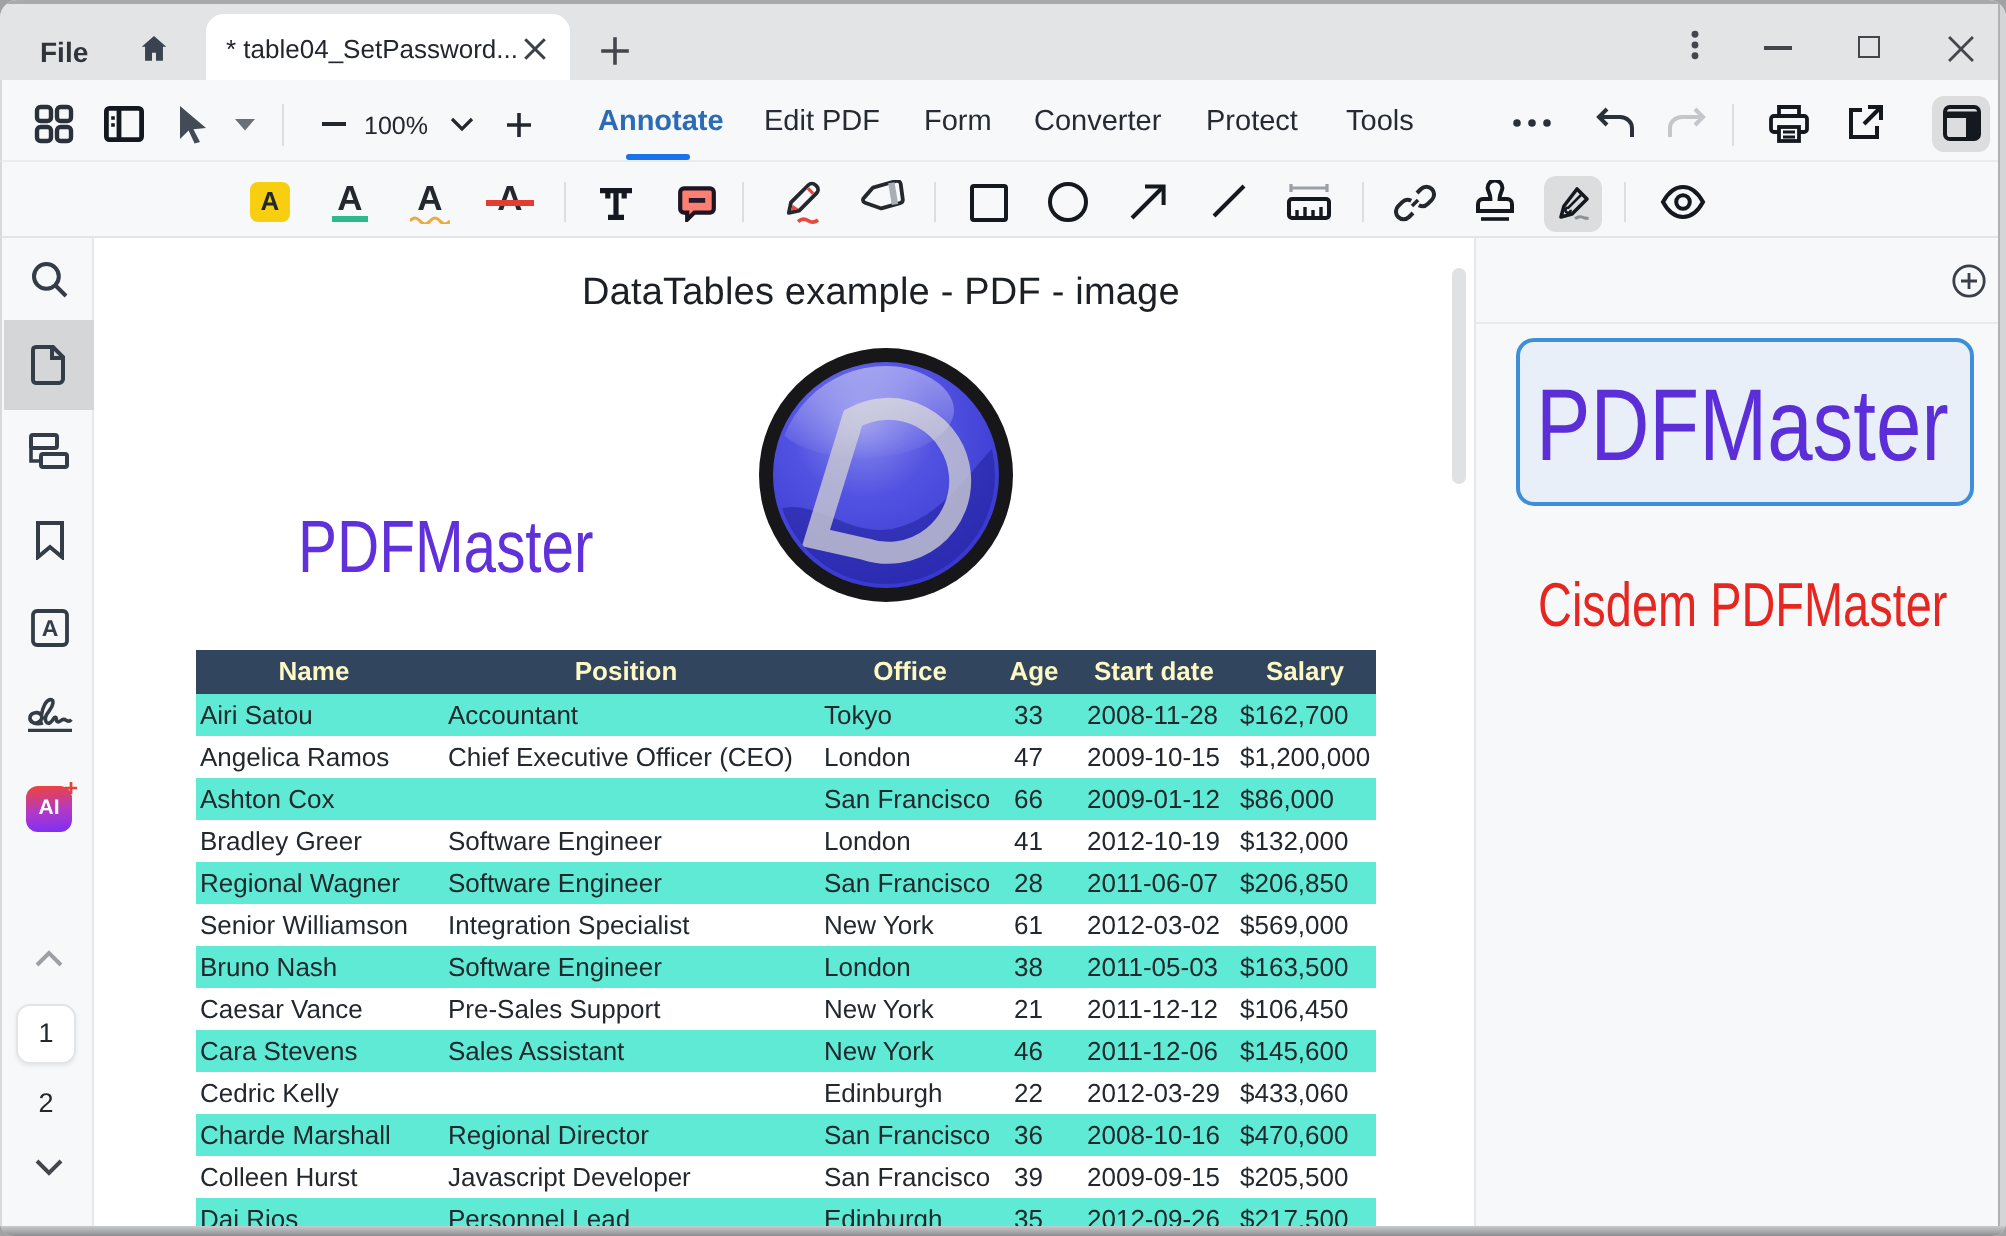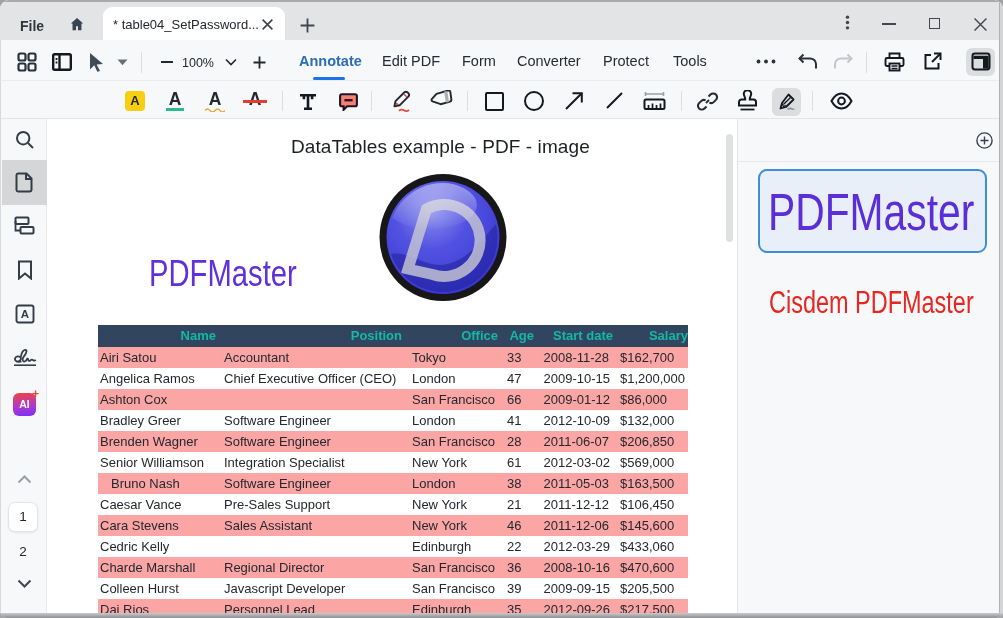--- a/index.html
+++ b/index.html
@@ -42,23 +42,23 @@
 
 
 #doctitle { position:absolute; left:291px; top:136px; white-space:nowrap; font-size:19px; font-weight:500; color:#1c2025; letter-spacing:0.1px;}
 #logo { position:absolute; left:378px; top:174px; }
 #pdfm { position:absolute; left:149px; top:253px; font-size:37px; color:#6030da; transform:scaleX(0.79); transform-origin:left top; white-space:nowrap; }
 
 
 #tbl { position:absolute; left:98px; top:325px; width:590px; font-size:13px; color:#23282e; }
 .hrow { position:absolute; left:0; width:590px; height:22px; background:#31455e; }
 .trow { position:absolute; left:0; width:590px; height:21px; }
-.gray { background:#fca5a5; }
+.gray { background:#5eead4; }
 .cell { position:absolute; top:0; line-height:21px; white-space:nowrap; }
-.hcell { position:absolute; top:0; line-height:22px; color:#14b8a6; font-weight:bold; text-align:right; }
+.hcell { position:absolute; top:0; line-height:22px; color:#fef9c3; font-weight:bold; text-align:center; }
 </style>
 </head>
 <body>
 <div id="win">
 
   <div id="titlebar">
     <div id="filelbl">File</div>
     <svg class="abs" style="left:69px;top:14px" width="16" height="18" viewBox="0 0 24 26" fill="#3a4350">
         <path d="M12 2.5 2.8 10.6h2.5V21h5.2v-6h3v6h5.2V10.6h2.5z"></path>
       </svg>
@@ -335,41 +335,41 @@
         <div class="cell" style="left:314px">San Francisco</div>
         <div class="cell" style="left:409px">66</div>
         <div class="cell" style="left:445.5px">2009-01-12</div>
         <div class="cell" style="left:522px">$86,000</div>
       </div>
 <div class="trow" style="top:85px">
         <div class="cell" style="left:2px">Bradley Greer</div>
         <div class="cell" style="left:126px">Software Engineer</div>
         <div class="cell" style="left:314px">London</div>
         <div class="cell" style="left:409px">41</div>
-        <div class="cell" style="left:445.5px">2012-10-09</div>
+        <div class="cell" style="left:445.5px">2012-10-19</div>
         <div class="cell" style="left:522px">$132,000</div>
       </div>
 <div class="trow gray" style="top:106px">
-        <div class="cell" style="left:2px">Brenden Wagner</div>
+        <div class="cell" style="left:2px">Regional Wagner</div>
         <div class="cell" style="left:126px">Software Engineer</div>
         <div class="cell" style="left:314px">San Francisco</div>
         <div class="cell" style="left:409px">28</div>
         <div class="cell" style="left:445.5px">2011-06-07</div>
         <div class="cell" style="left:522px">$206,850</div>
       </div>
 <div class="trow" style="top:127px">
         <div class="cell" style="left:2px">Senior Williamson</div>
         <div class="cell" style="left:126px">Integration Specialist</div>
         <div class="cell" style="left:314px">New York</div>
         <div class="cell" style="left:409px">61</div>
         <div class="cell" style="left:445.5px">2012-03-02</div>
         <div class="cell" style="left:522px">$569,000</div>
       </div>
 <div class="trow gray" style="top:148px">
-        <div class="cell" style="left:13px">Bruno Nash</div>
+        <div class="cell" style="left:2px">Bruno Nash</div>
         <div class="cell" style="left:126px">Software Engineer</div>
         <div class="cell" style="left:314px">London</div>
         <div class="cell" style="left:409px">38</div>
         <div class="cell" style="left:445.5px">2011-05-03</div>
         <div class="cell" style="left:522px">$163,500</div>
       </div>
 <div class="trow" style="top:169px">
         <div class="cell" style="left:2px">Caesar Vance</div>
         <div class="cell" style="left:126px">Pre-Sales Support</div>
         <div class="cell" style="left:314px">New York</div>

